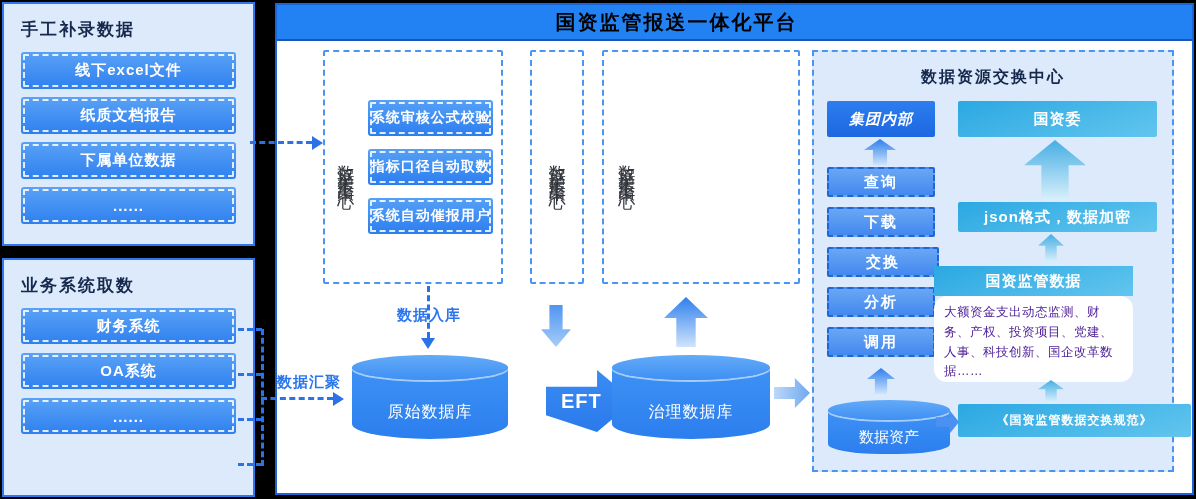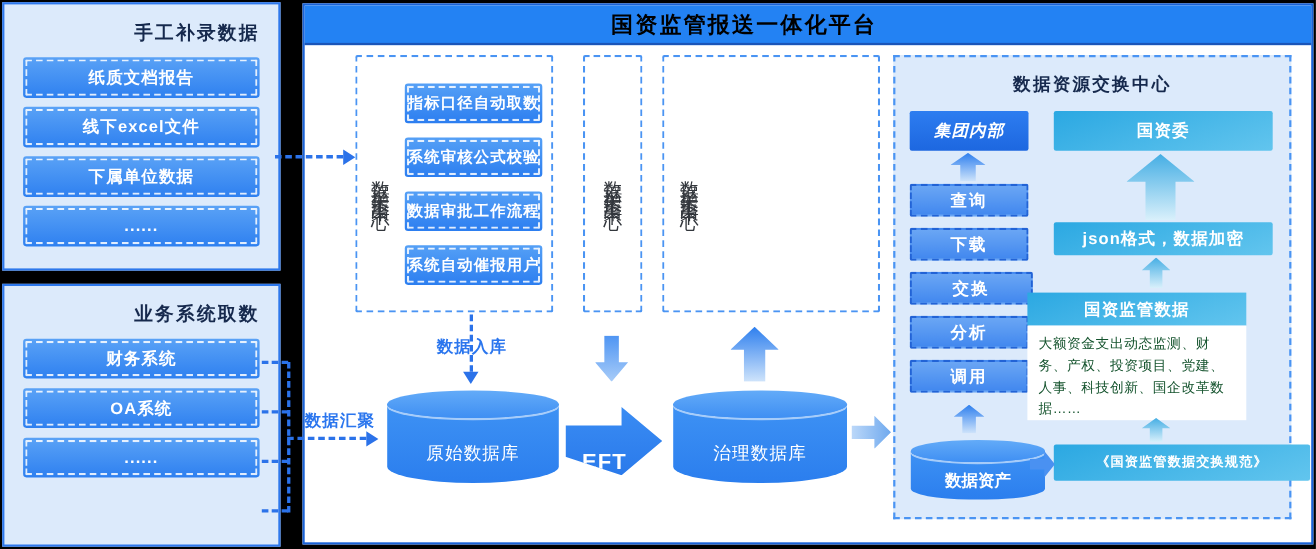--- a/index.html
+++ b/index.html
@@ -4,21 +4,21 @@
 <style>
   * { margin:0; padding:0; box-sizing:border-box; }
   html,body { background:#000; }
   body { font-family:"Liberation Sans","DejaVu Sans",sans-serif; }
   #stage { position:relative; width:1196px; height:499px; background:#000; overflow:hidden; }
 
   
   .side-panel { position:absolute; left:2px; width:253px; background:#dceafb; border:2px solid #2e78ec; padding:14px 17px 0; }
   .side-panel.top { top:2px; height:244px; }
   .side-panel.bottom { top:258px; height:239px; }
-  .side-title { text-align:right; color:#16294d; font-size:17px; font-weight:bold; letter-spacing:2px; margin-bottom:11px; }
+  .side-title { text-align:left; color:#16294d; font-size:17px; font-weight:bold; letter-spacing:2px; margin-bottom:11px; }
   .chip { height:37px; margin-bottom:8px; border-radius:3px;
           background:linear-gradient(180deg,#5aa2f6,#2e80f0);
           outline:2px dashed rgba(255,255,255,.85); outline-offset:-4px;
           color:#fff; font-size:15px; font-weight:bold; letter-spacing:1px;
           display:flex; align-items:center; justify-content:center; }
   .side-panel.bottom .chip { height:36px; margin-bottom:9px; }
 
   
   .main-panel { position:absolute; left:275px; top:3px; width:919px; height:492px; background:#fff; border:2px solid #1a63d8; }
   .title-bar { height:36px; background:#2382f3; border-bottom:2px solid #1b55b8;
@@ -43,31 +43,31 @@
   .exchange-title { text-align:center; padding-top:15px; font-size:16px; font-weight:bold; color:#16294d; letter-spacing:2px; }
   .btn { position:absolute; display:flex; align-items:center; justify-content:center;
          color:#fff; font-weight:bold; border-radius:2px; }
   .btn-solid  { background:linear-gradient(180deg,#2d7df0,#1d67e0); font-size:15px; letter-spacing:1px;font-style:italic; }
   .btn-action { background:linear-gradient(180deg,#6aa6f4,#4288ef); border:2px dashed #2263d6; font-size:15px; letter-spacing:2px; }
   .btn-cyan   { background:linear-gradient(160deg,#2ba8e2,#62c5ee); font-size:15px; letter-spacing:1px; }
   .card { position:absolute; left:934px; top:266px; width:199px; }
   .card-head { height:30px; background:linear-gradient(160deg,#2ba8e2,#62c5ee);
                display:flex; align-items:center; justify-content:center;
                color:#fff; font-size:15px; font-weight:bold; letter-spacing:1px; }
-  .card-body { background:#fff; color:#14532d; font-size:12.5px; line-height:1.58;
-               padding:7px 10px; height:86px; overflow:hidden; letter-spacing:.5px; }
+  .card-body { background:#fff; color:#4c1d95; font-size:12.5px; line-height:1.58;
+               padding:7px 10px; height:86px; overflow:hidden; letter-spacing:.5px;border-radius:13px; }
 
   
   .cylinder { position:absolute; background:linear-gradient(180deg,#3e92f4,#2b7eee); }
   .cylinder::before { content:""; position:absolute; left:0; width:100%; border-radius:50%;
                       background:linear-gradient(180deg,#63abf8,#3f8ff3);
                       box-shadow:0 2px 0 rgba(255,255,255,.55); }
   .cyl-big   { width:156px; height:72px; border-radius:0 0 78px 78px / 0 0 15px 15px; }
   .cyl-big::before { top:-12px; height:25px; }
-  .cyl-small { width:122px; height:44px; border-radius:0 0 53px 53px / 0 0 10px 10px;font-weight:bold; }
+  .cyl-small { width:122px; height:44px; border-radius:0 0 53px 53px / 0 0 10px 10px; }
   .cyl-small::before { top:-10px; height:20px; }
   .cyl-label { position:absolute; width:100%; text-align:center; color:#fff; z-index:2; }
   .cyl-big .cyl-label   { bottom:16px; font-size:16px; letter-spacing:1px; }
   .cyl-small .cyl-label { bottom:7px;  font-size:15px; }
 
   
   .arr { position:absolute; }
   .arr-up    { clip-path:polygon(50% 0,100% 42%,72% 42%,72% 100%,28% 100%,28% 42%,0 42%); }
   .arr-down  { clip-path:polygon(50% 100%,100% 58%,72% 58%,72% 0,28% 0,28% 58%,0 58%); }
   .arr-right { clip-path:polygon(100% 50%,58% 0,58% 30%,0 30%,0 70%,58% 70%,58% 100%); }
@@ -97,39 +97,38 @@
 <div id="stage">
 
   <div class="main-panel">
     <div class="title-bar">
       <span>国资监管报送一体化平台</span>
     </div>
   </div>
 
   <div class="side-panel top">
     <div class="side-title">手工补录数据</div>
+    <div class="chip">线下excel文件</div>
     <div class="chip">纸质文档报告</div>
-    <div class="chip">线下excel文件</div>
     <div class="chip">下属单位数据</div>
     <div class="chip">......</div>
   </div>
 
   <div class="side-panel bottom">
     <div class="side-title">业务系统取数</div>
     <div class="chip">财务系统</div>
     <div class="chip">OA系统</div>
     <div class="chip">......</div>
   </div>
 
   <div class="dashed-box" style="left:323px;top:50px;width:180px;height:234px;padding:0 8px 0 10px;">
     <div class="v-label">数据采集汇聚中心</div>
     <div class="box-col" style="gap:13px;">
+      <div class="feature-chip">系统审核公式校验</div>
       <div class="feature-chip">指标口径自动取数</div>
-      <div class="feature-chip">系统审核公式校验</div>
-      <div class="feature-chip">数据审批工作流程</div>
       <div class="feature-chip">系统自动催报用户</div>
     </div>
   </div>
 
   <div class="dashed-box" style="left:530px;top:50px;width:54px;height:234px;justify-content:center;">
     <div class="v-label">数据采集汇聚中心</div>
   </div>
 
   <div class="dashed-box" style="left:602px;top:50px;width:198px;height:234px;padding:0 10px 0 12px;">
     <div class="v-label">数据采集汇聚中心</div>
@@ -161,21 +160,21 @@
     <div class="card-head">国资监管数据</div>
     <div class="card-body">大额资金支出动态监测、财务、产权、投资项目、党建、人事、科技创新、国企改革数据……</div>
   </div>
   <div class="arr arr-up grad-cyan-up" style="left:1038px;top:380px;width:26px;height:22px;z-index:2;"></div>
   <div class="btn btn-cyan" style="left:958px;top:404px;width:233px;height:33px;font-size:12px;">《国资监管数据交换规范》</div>
   <div class="arr arr-right solid-blue" style="left:936px;top:410px;width:23px;height:24px;"></div>
 
   <div class="cylinder cyl-big" style="left:352px;top:367px;">
     <span class="cyl-label">原始数据库</span>
   </div>
-  <div class="arr eft-arrow" style="left:514px;top:370px;width:88px;height:62px;align-items:flex-end;">
+  <div class="arr eft-arrow" style="left:546px;top:370px;width:88px;height:62px;">
     <span>EFT</span>
   </div>
   <div class="cylinder cyl-big" style="left:612px;top:367px;width:158px;">
     <span class="cyl-label">治理数据库</span>
   </div>
   <div class="arr arr-down grad-blue-down" style="left:541px;top:305px;width:30px;height:42px;"></div>
   <div class="arr arr-up grad-blue-up" style="left:664px;top:297px;width:44px;height:50px;"></div>
   <div class="arr arr-right grad-right" style="left:774px;top:378px;width:36px;height:30px;"></div>
 
   <div class="dash-h" style="left:250px;top:141px;width:62px;"></div>

